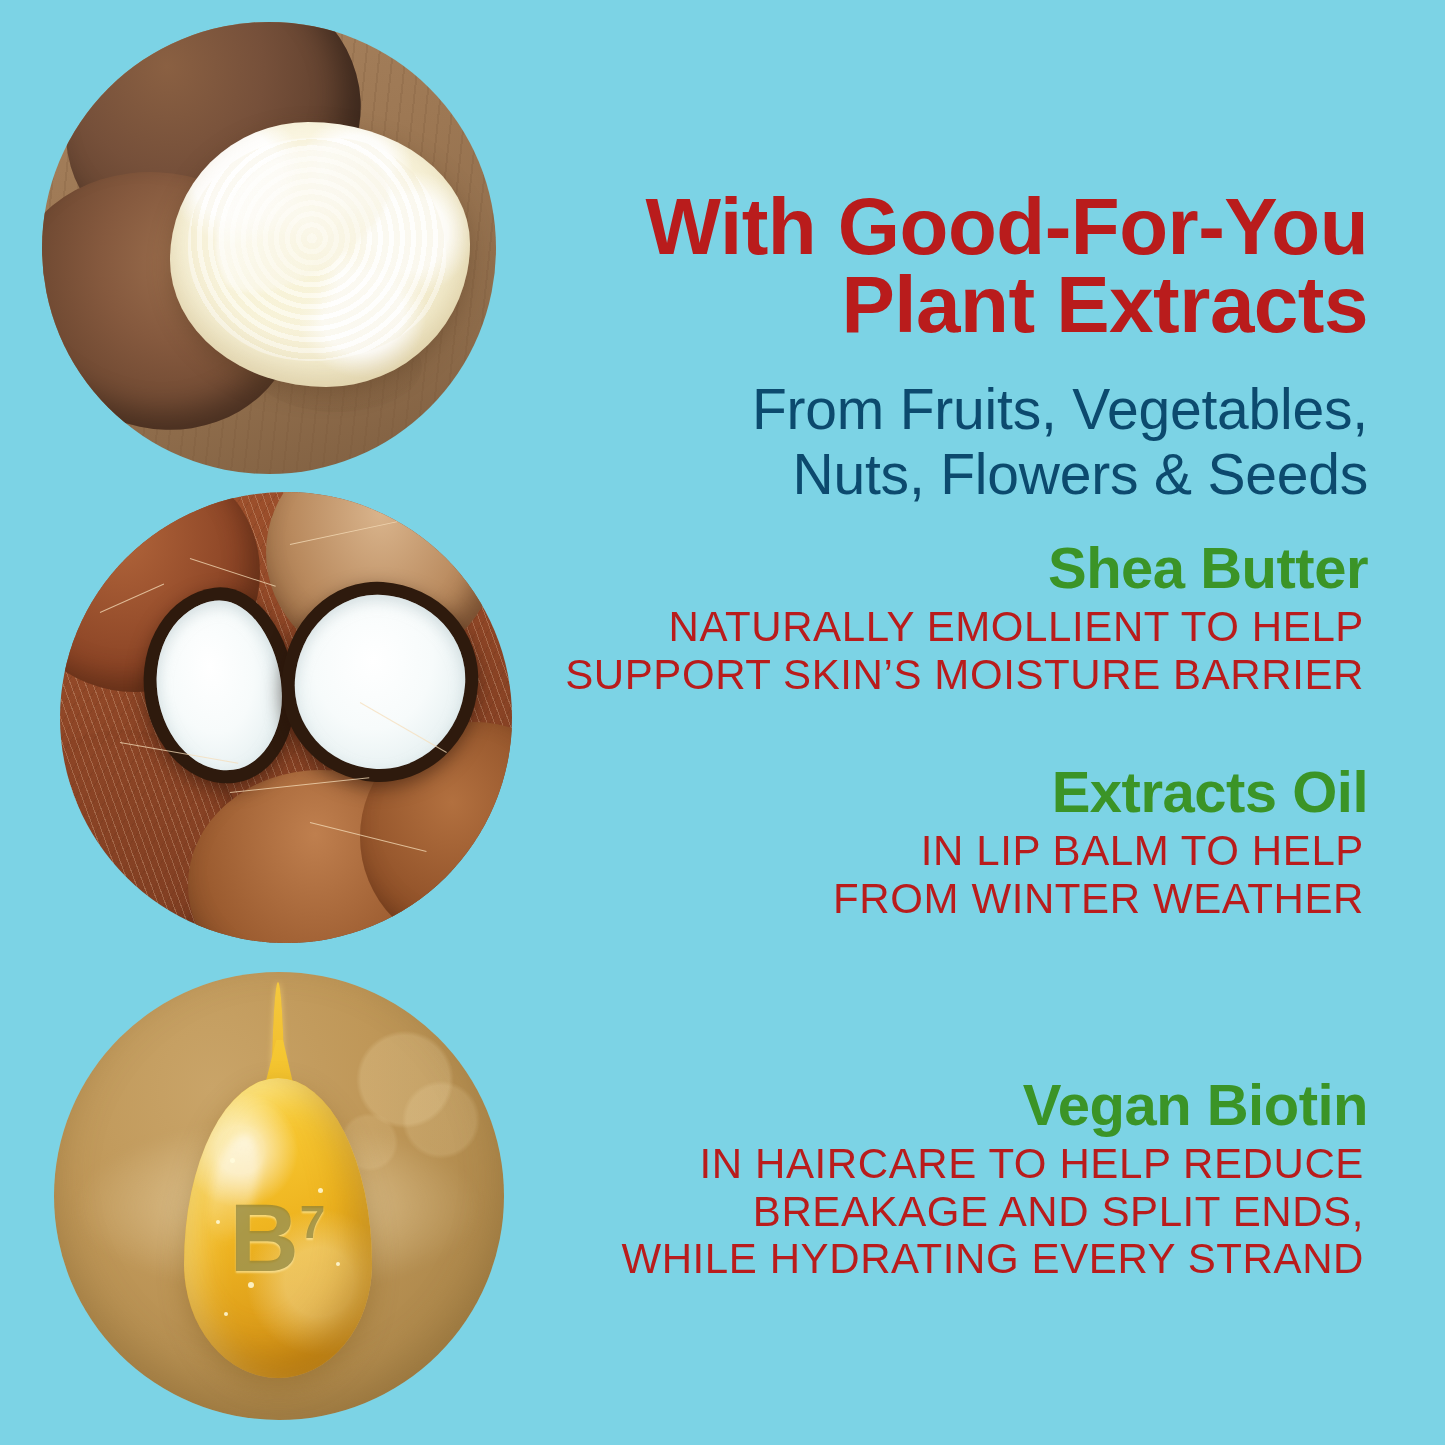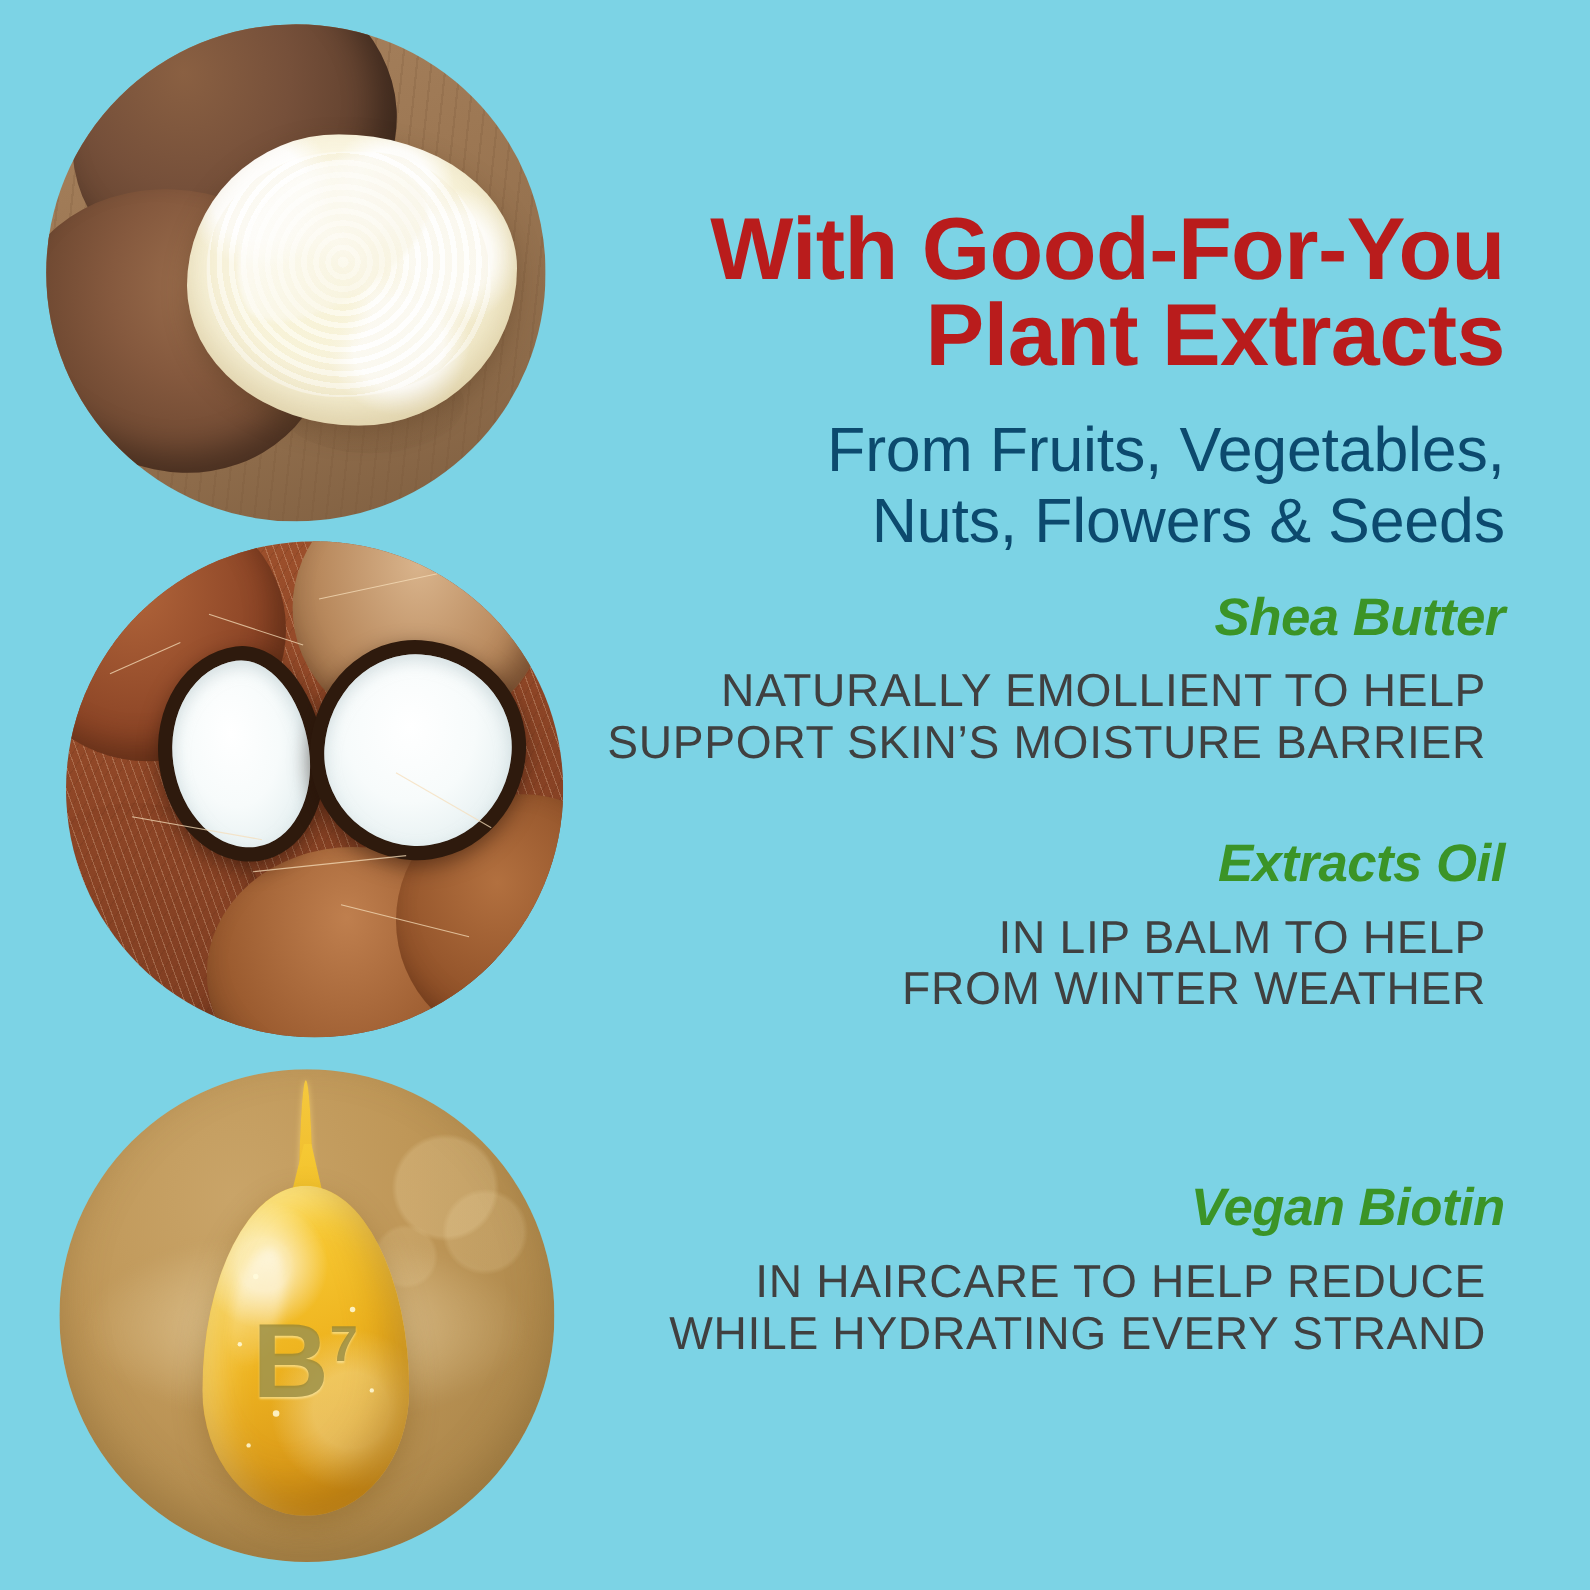--- a/index.html
+++ b/index.html
@@ -299,34 +299,33 @@
     letter-spacing: -0.2px;
   }
 
   .ingredient-block { position: absolute; right: 0; width: 100%; }
   #block-shea    { top: 538px; }
   #block-coconut { top: 762px; }
   #block-biotin  { top: 1075px; }
 
   .ingredient-name {
     color: #3b9427;
-    font-size: 48px;
+    font-size: 58px;
     font-weight: bold;
     line-height: 1.02;
     letter-spacing: -0.5px;
     margin: 0 0 6px 0;
-    font-style: italic;
   }
   .ingredient-desc {
-    color: #404040;
+    color: #b91c1c;
     font-size: 42px;
     font-weight: normal;
     line-height: 1.13;
     letter-spacing: 0.6px;
-    margin: 17px;
+    margin: 4px;
   }
   .ingredient-desc div { white-space: nowrap; }
 </style>
 </head>
 <body>
 
 <div id="page">
 
   <div class="photo-circle" id="shea-photo">
     <div class="wood-knot" style="left:210px;top:300px;width:170px;height:90px;"></div>
@@ -399,18 +398,19 @@
       <div class="ingredient-desc">
         <div>IN LIP BALM TO HELP</div>
         <div>FROM WINTER WEATHER</div>
       </div>
     </div>
 
     <div class="ingredient-block" id="block-biotin">
       <div class="ingredient-name">Vegan Biotin</div>
       <div class="ingredient-desc">
         <div>IN HAIRCARE TO HELP REDUCE</div>
+        <div>BREAKAGE AND SPLIT ENDS,</div>
         <div>WHILE HYDRATING EVERY STRAND</div>
       </div>
     </div>
 
   </div>
 </div>
 
 </body></html>

